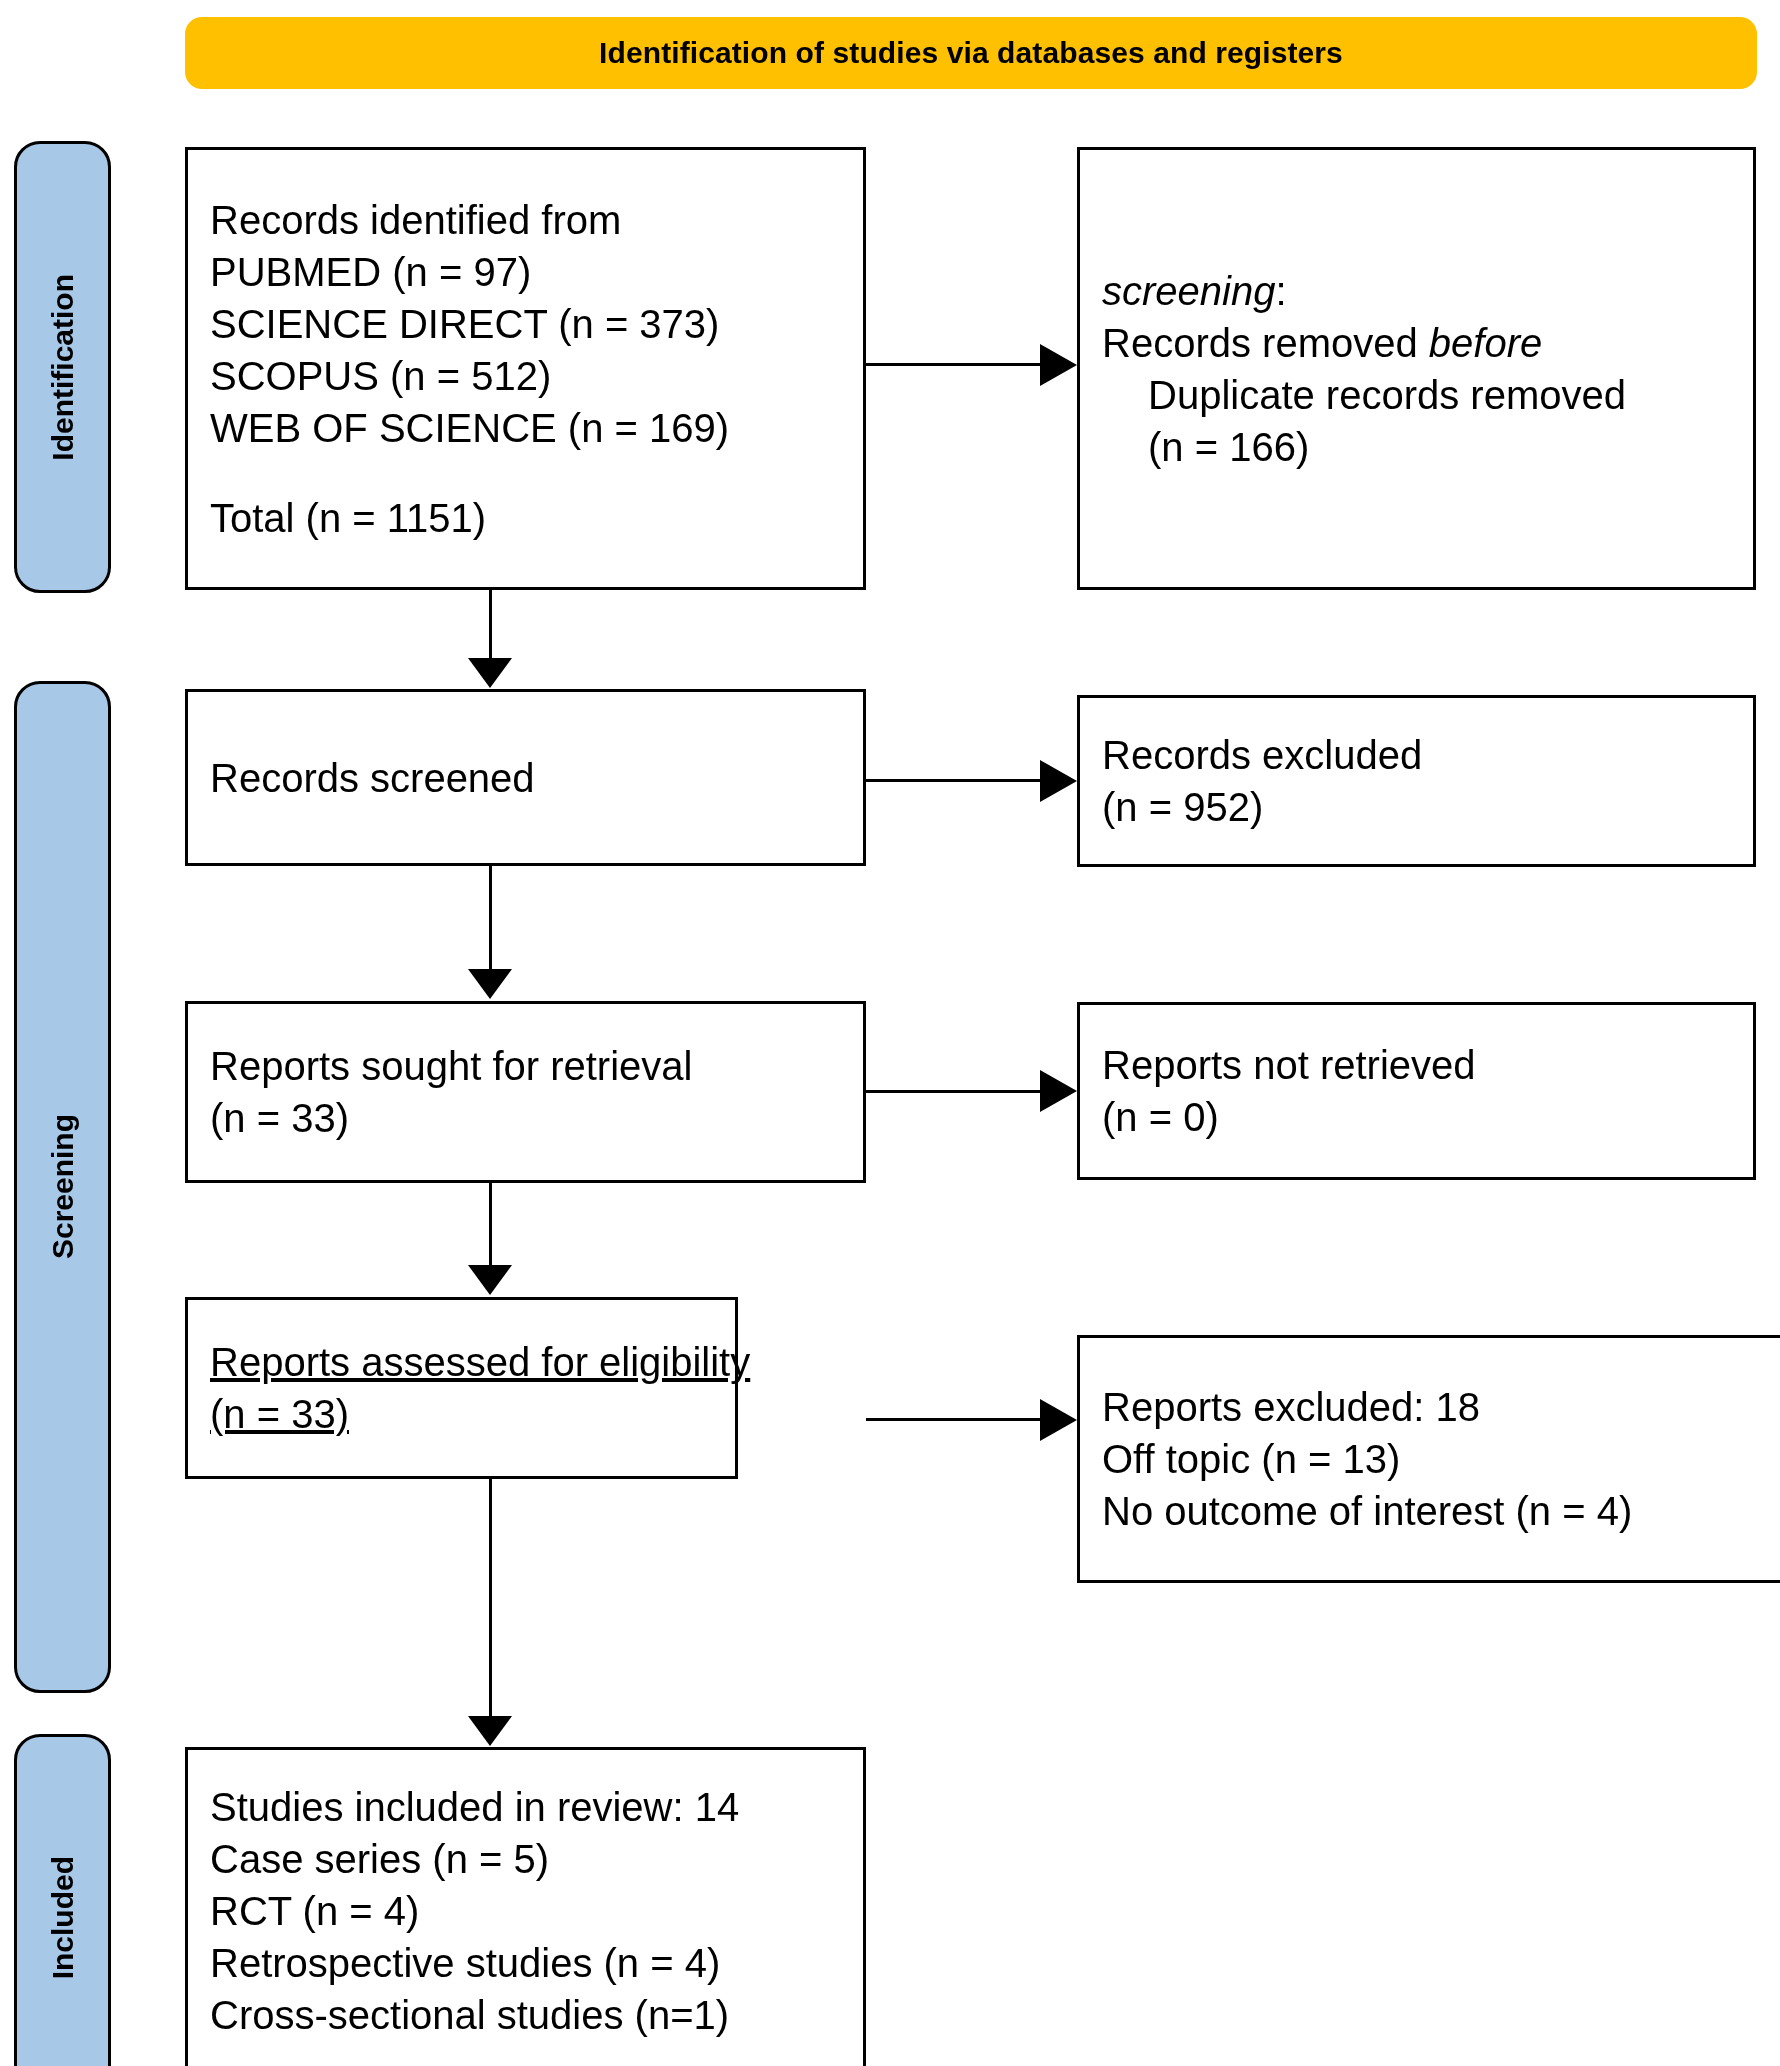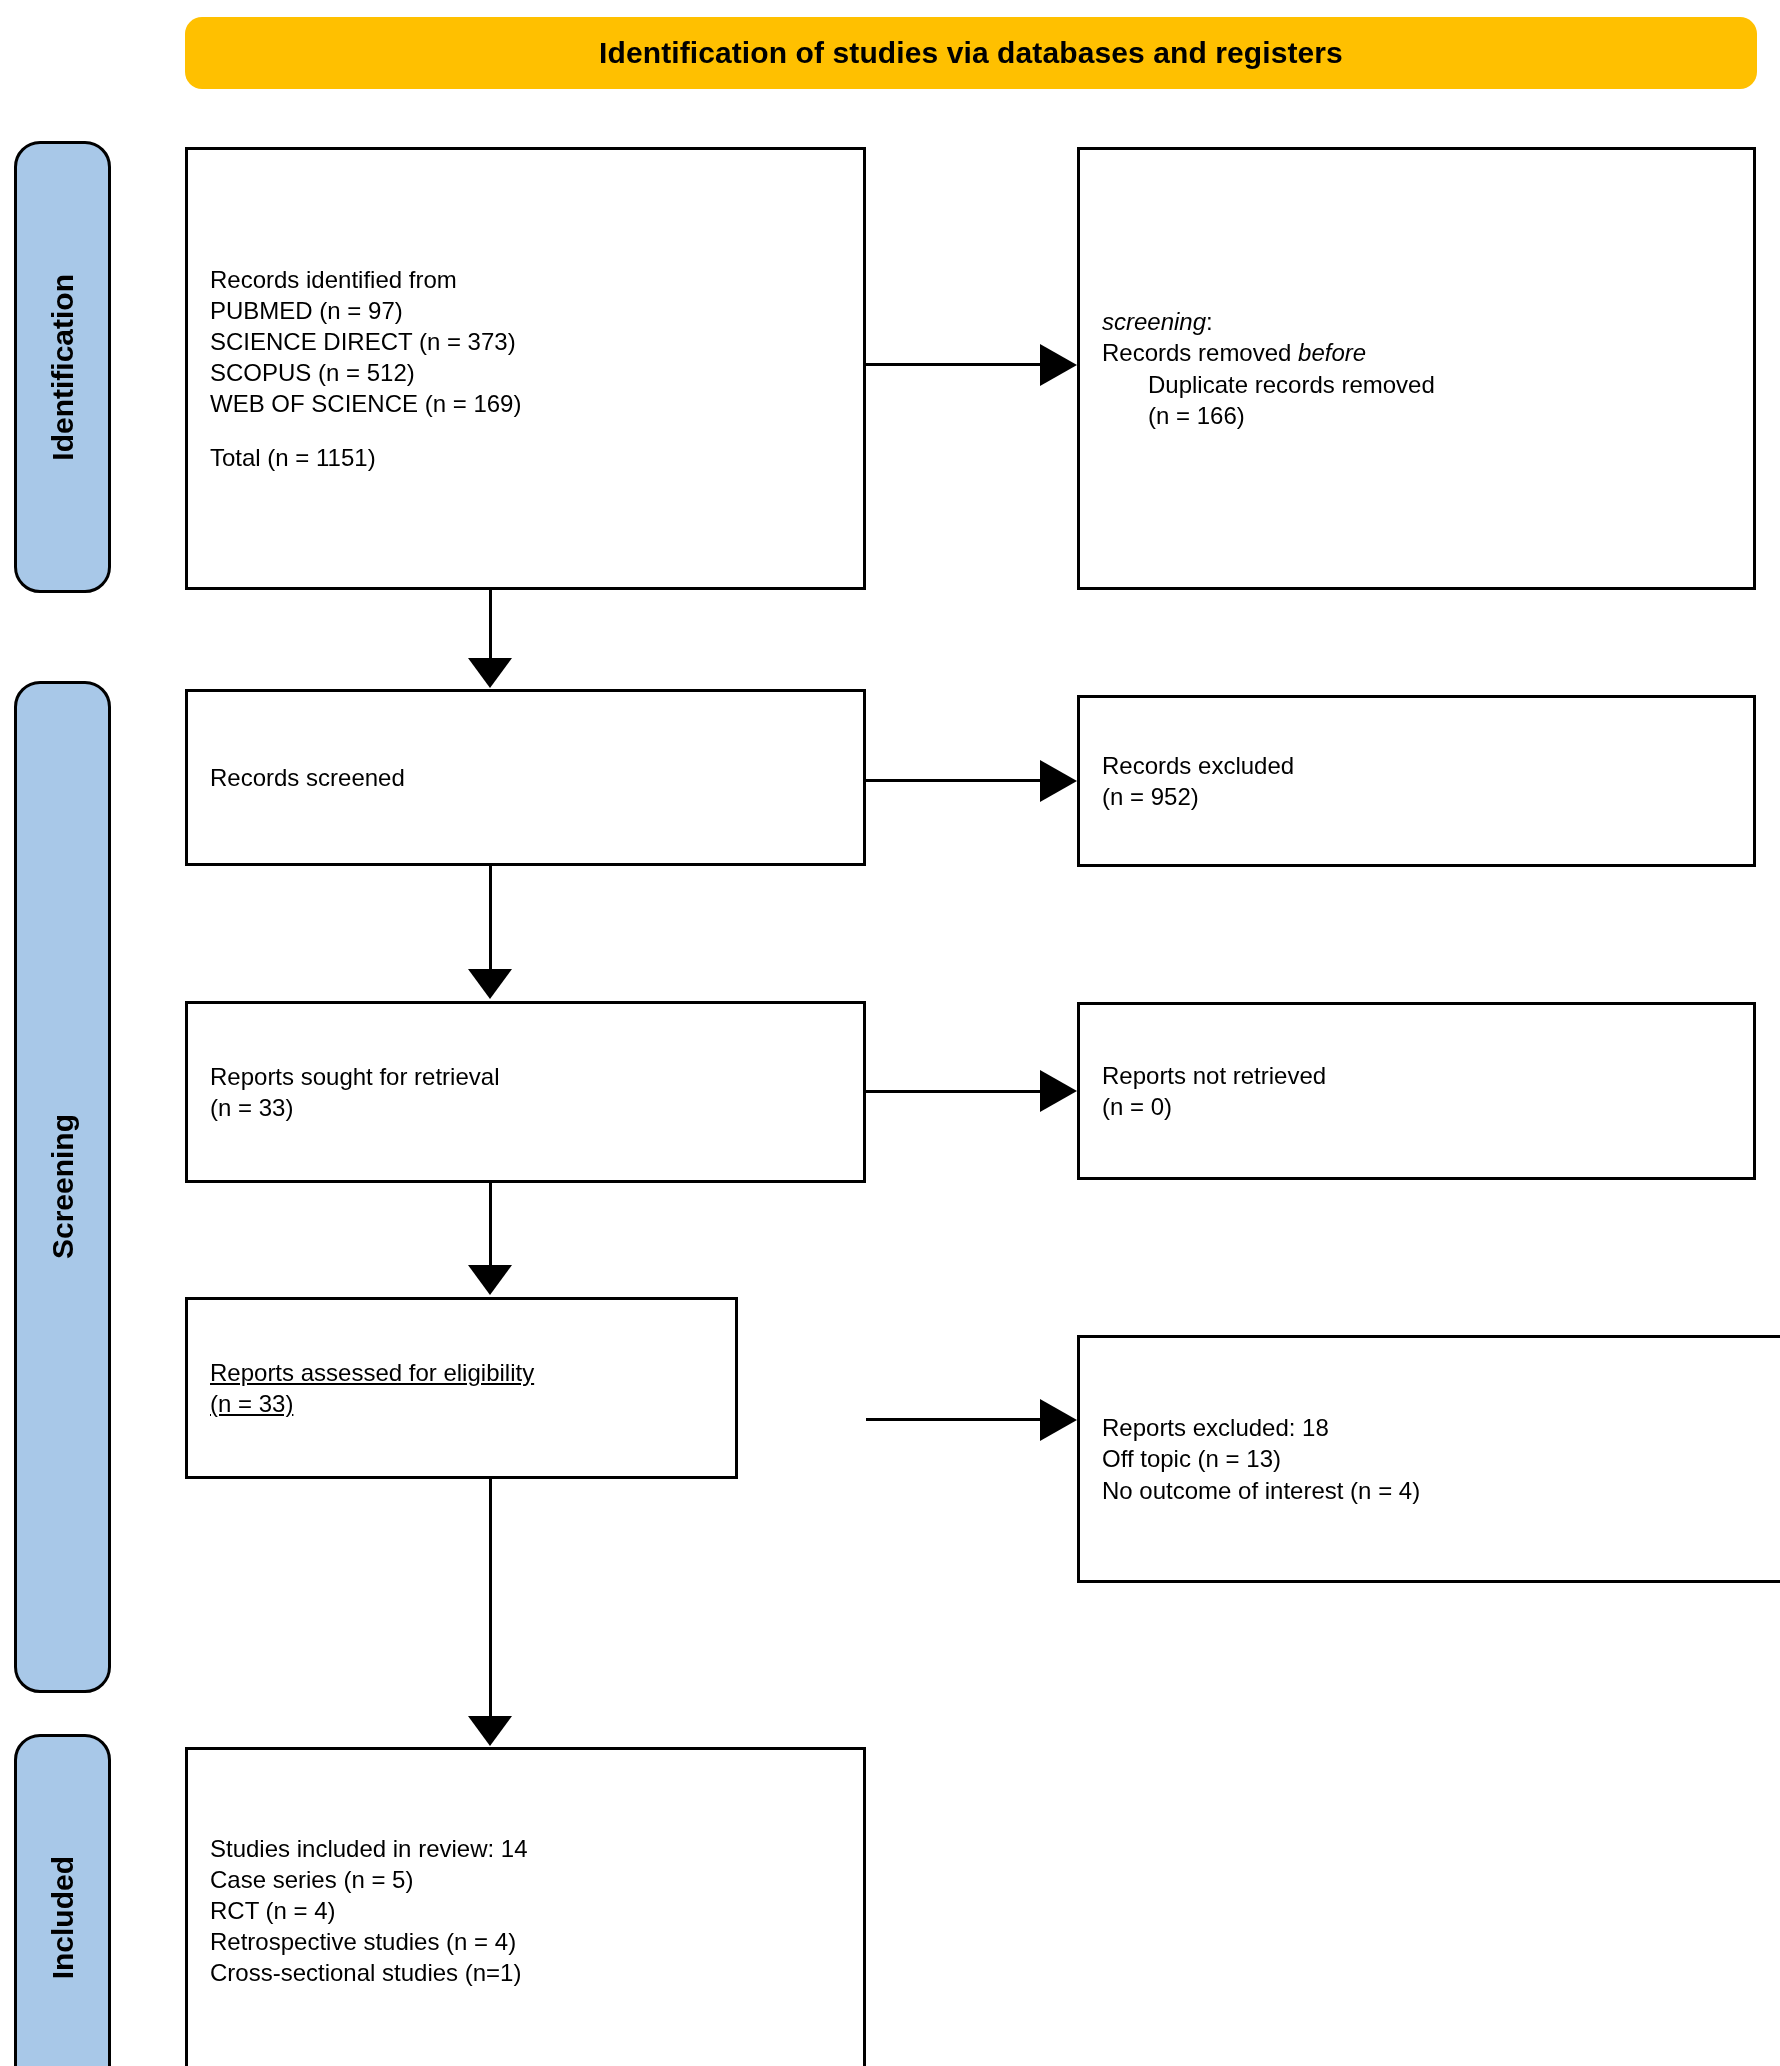--- a/index.html
+++ b/index.html
@@ -67,21 +67,21 @@
   
   .box {
     position: absolute;
     background: #ffffff;
     border: 3.9px solid #000000;
     display: flex;
     align-items: center;
   }
   .box-inner {
     padding: 0 22px;
-    font-size: 24px;
+    font-size: 40px;
     line-height: 1.30;
     color: #000000;
     width: 100%;
   }
   .box-inner .ln { white-space: pre; display: block; }
   .box-inner .blank { height: 0.95em; }
   .box-inner .ital { font-style: italic; }
   .box-inner .indent { padding-left: 46px; }
 
   

